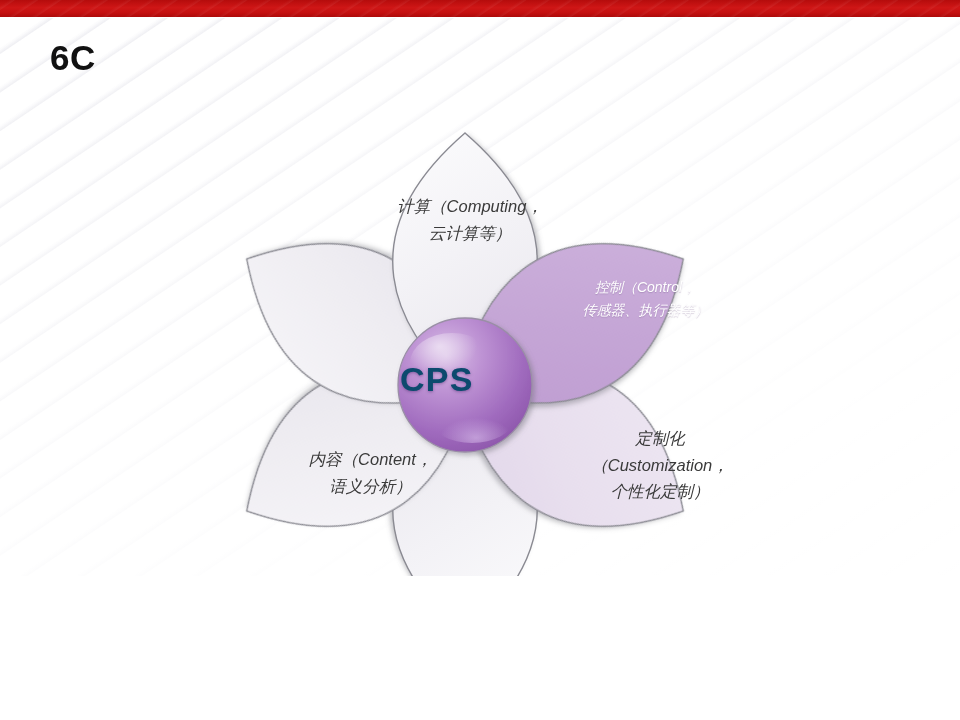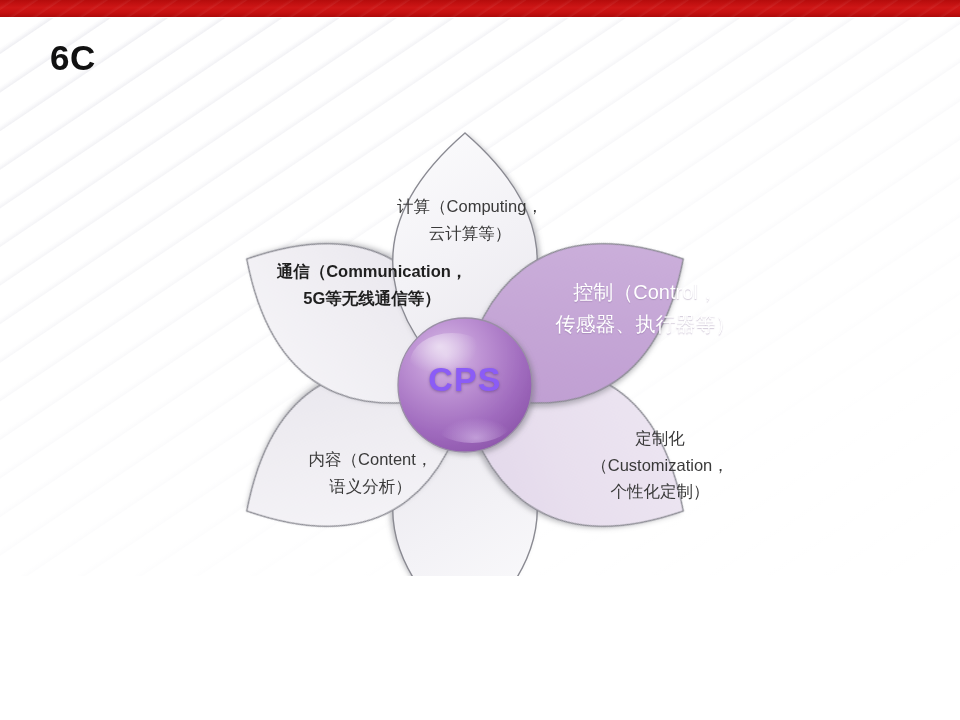--- a/index.html
+++ b/index.html
@@ -106,59 +106,59 @@
   }
   #flower-svg { display: block; }
 
   
   .petal-label {
     position: absolute;
     text-align: center;
     line-height: 1.62;
     white-space: pre-line;
     pointer-events: auto;
+    font-style: italic;
   }
   .lab-dark  { color: #3a3a3a; }
   .lab-white { color: #ffffff; }
   .lab-bold  { font-weight: bold; color: #1f1f1f; }
 
   #label-computing {
     left: 340px; top: 193px; width: 260px;
     font-size: 16.5px;
   }
   #label-communication {
     left: 222px; top: 258px; width: 300px;
     font-size: 16.5px;
   }
   #label-control {
     left: 508px; top: 276px; width: 275px;
-    font-size: 20px;
+    font-size: 14px;
     text-shadow: 0 1px 1px rgba(120,95,140,0.35);
   }
   #label-customization {
     left: 520px; top: 425px; width: 280px;
     font-size: 16.5px;
   }
   #label-content {
     left: 238px; top: 446px; width: 265px;
     font-size: 16.5px;
   }
   #label-community {
     left: 340px; top: 531px; width: 275px;
     font-size: 16.5px;
   }
 
   #cps-label {
     position: absolute;
     left: 400px; top: 360px;
     width: 130px;
-    text-align: center;
     font-size: 34px;
     font-weight: bold;
-    color: #8b5cf6;
+    color: #0c4a6e;
     letter-spacing: 1.2px;
     text-shadow: 0 1px 3px rgba(90,55,120,0.55);
     pointer-events: auto;
   }
 </style>
 </head>
 <body>
 
 <div id="slide">
 
@@ -243,22 +243,20 @@
           <circle cx="0" cy="0" r="67" fill="url(#gradSphere)" stroke="#9a8fa6" stroke-width="1.3"></circle>
           <ellipse cx="-13" cy="-22" rx="42" ry="30" fill="url(#gradSphereHi)"></ellipse>
           <ellipse cx="7" cy="36" rx="40" ry="22" fill="url(#gradSphereLo)"></ellipse>
         </g>
       </g>
     </svg>
 
     <div class="petal-label lab-dark" id="label-computing">计算（Computing，
 云计算等）</div>
 
-    <div class="petal-label lab-bold" id="label-communication">通信（Communication，
-5G等无线通信等）</div>
 
     <div class="petal-label lab-white" id="label-control">控制（Control，
 传感器、执行器等）</div>
 
     <div class="petal-label lab-dark" id="label-customization">定制化
 （Customization，
 个性化定制）</div>
 
     <div class="petal-label lab-dark" id="label-content">内容（Content，
 语义分析）</div>

